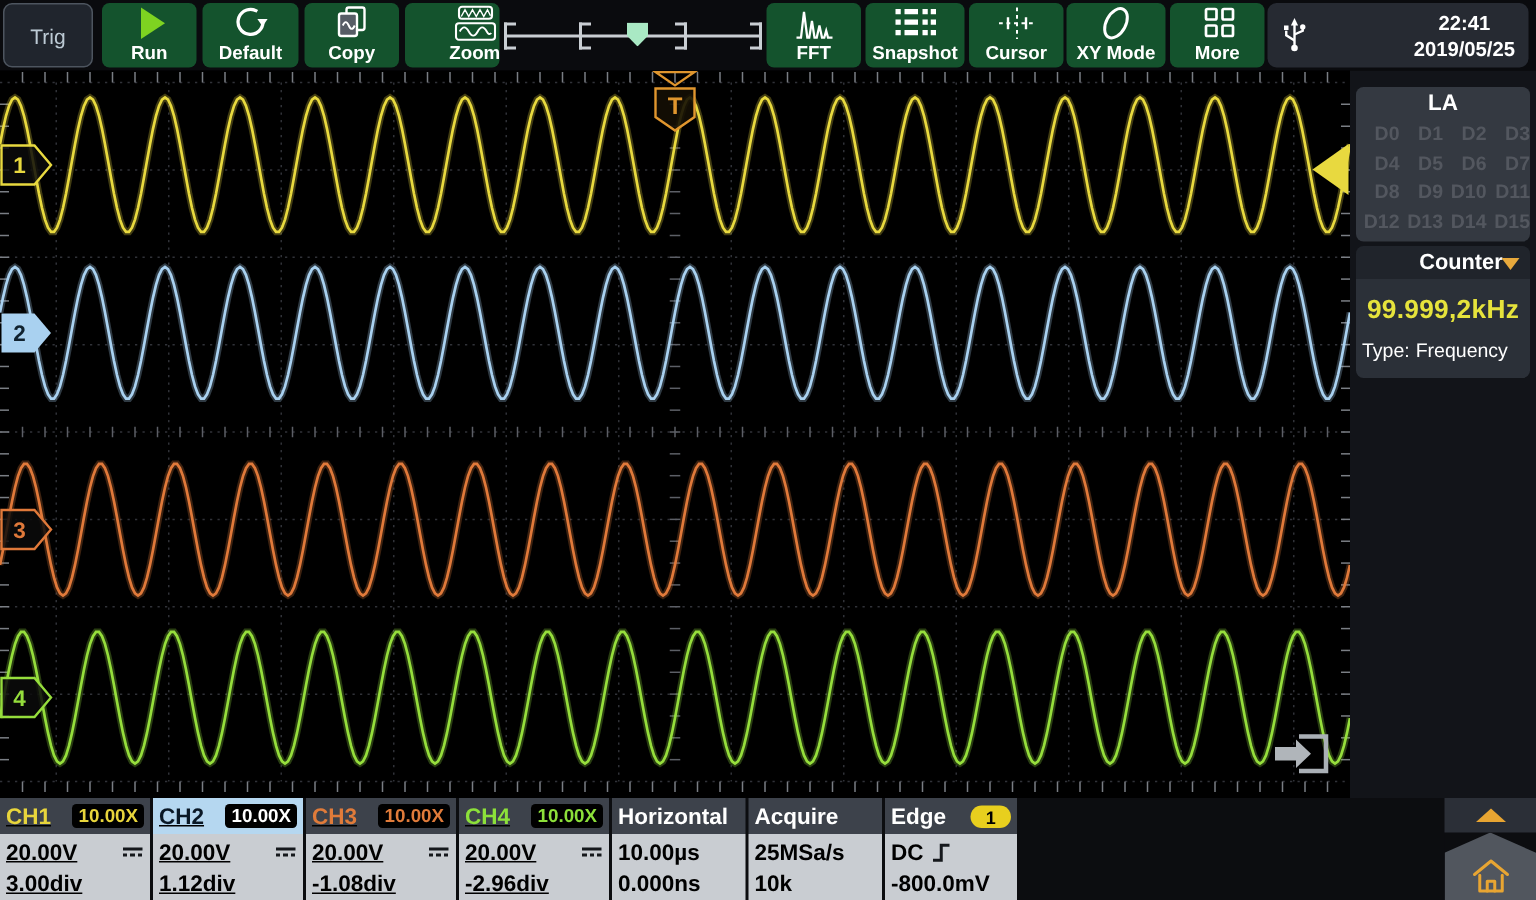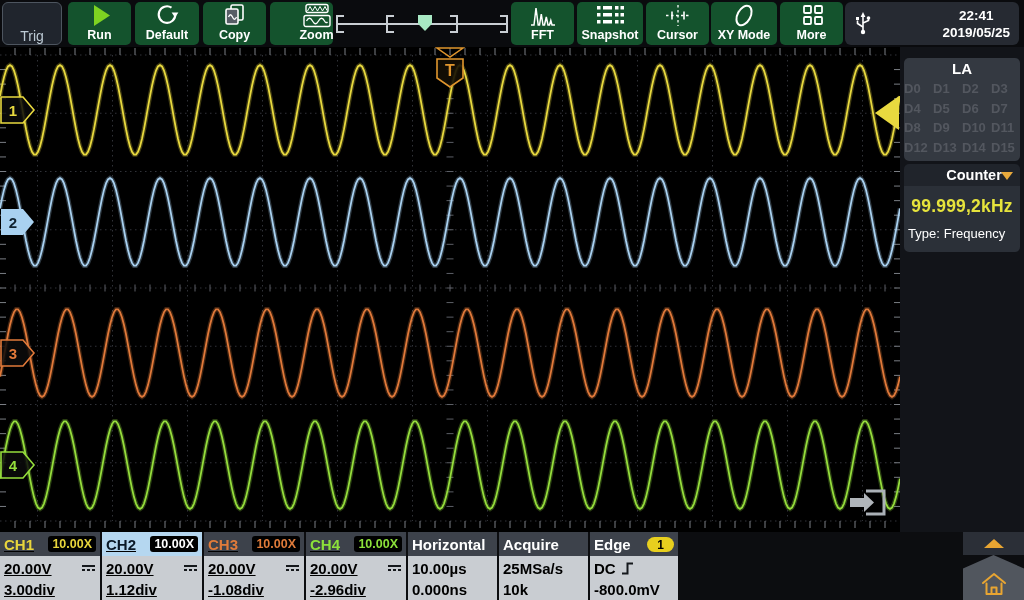--- a/index.html
+++ b/index.html
@@ -6,38 +6,38 @@
   body{width:1024px;height:600px;position:relative;background:#000;overflow:hidden;
        font-family:"Liberation Sans",sans-serif;-webkit-font-smoothing:antialiased;}
 
   
   .toolbar{position:absolute;left:0;top:0;width:1024px;height:47px;background:#0a0b0e;display:flex;}
   .tbtn{height:43px;margin-top:2px;background:#14532d;border-radius:5px;display:flex;flex-direction:column;
         align-items:center;justify-content:flex-end;padding-bottom:2px;box-sizing:border-box;cursor:pointer;}
   .tbtn .ticon{display:block;margin-bottom:0;}
   .tlabel{font-size:12.5px;font-weight:bold;color:#fff;line-height:15px;white-space:nowrap;}
   .trig-btn{height:43px;margin:2px 0 0 2px;width:60px;background:#20252d;border:1px solid #4d555f;border-radius:6px;
-        color:#bccad4;font-size:14px;display:flex;align-items:flex-end;justify-content:center;box-sizing:border-box;cursor:pointer;}
+        color:#bccad4;font-size:14px;display:flex;align-items:center;justify-content:center;box-sizing:border-box;cursor:pointer;}
   .clockblk{height:43px;margin-top:2px;width:174px;background:#262a32;border-radius:6px;display:flex;
         align-items:center;padding:0 9px;box-sizing:border-box;}
   .clocktext{margin-left:auto;text-align:center;color:#fff;font-size:13.5px;font-weight:bold;line-height:17px;}
   
   .delaybar{position:relative;height:43px;margin-top:2px;width:176px;}
   .dline{position:absolute;top:21px;left:4px;right:4px;height:2px;background:#c9ced3;}
   .dbr{position:absolute;top:13px;width:6px;height:14px;border:2px solid #c9ced3;}
   .dbr.l{border-right:none;} .dbr.r{border-left:none;}
   .dmark{position:absolute;left:84px;top:13px;width:14px;height:16px;background:#a9e9c4;
          clip-path:polygon(0 0,100% 0,100% 55%,50% 100%,0 55%);}
 
   
   .sidebar{position:absolute;left:900px;top:47px;width:124px;height:553px;background:#121419;}
   .la-panel{position:absolute;left:4px;top:11px;width:116px;height:103px;background:#343941;border-radius:5px;}
   .la-title{text-align:center;color:#fff;font-weight:bold;font-size:15px;height:21px;line-height:22px;}
   .la-grid{display:grid;grid-template-columns:repeat(4,1fr);}
-  .la-ch{color:#53575f;font-weight:bold;font-size:13px;text-align:left;line-height:19.5px;cursor:pointer;}
+  .la-ch{color:#53575f;font-weight:bold;font-size:13px;text-align:right;line-height:19.5px;cursor:pointer;}
   .counter-panel{position:absolute;left:4px;top:117px;width:116px;}
   .counter-head{height:22px;background:#20242b;border-radius:5px 5px 0 0;color:#fff;font-weight:bold;
         font-size:14.5px;text-align:center;line-height:23px;position:relative;cursor:pointer;padding-left:24px;}
   .counter-caret{position:absolute;right:7px;top:8px;width:0;height:0;border-left:6px solid transparent;
         border-right:6px solid transparent;border-top:8px solid #e8a93c;}
   .counter-body{height:66px;background:#2b3038;border-radius:0 0 5px 5px;}
   .counter-value{color:#e6e33c;font-size:17.5px;font-weight:bold;text-align:center;padding-top:10px;letter-spacing:.2px;}
   .counter-type{color:#fff;font-size:13px;margin-top:9px;padding-left:4px;}
   .counter-type .tv{margin-left:4px;}
 

